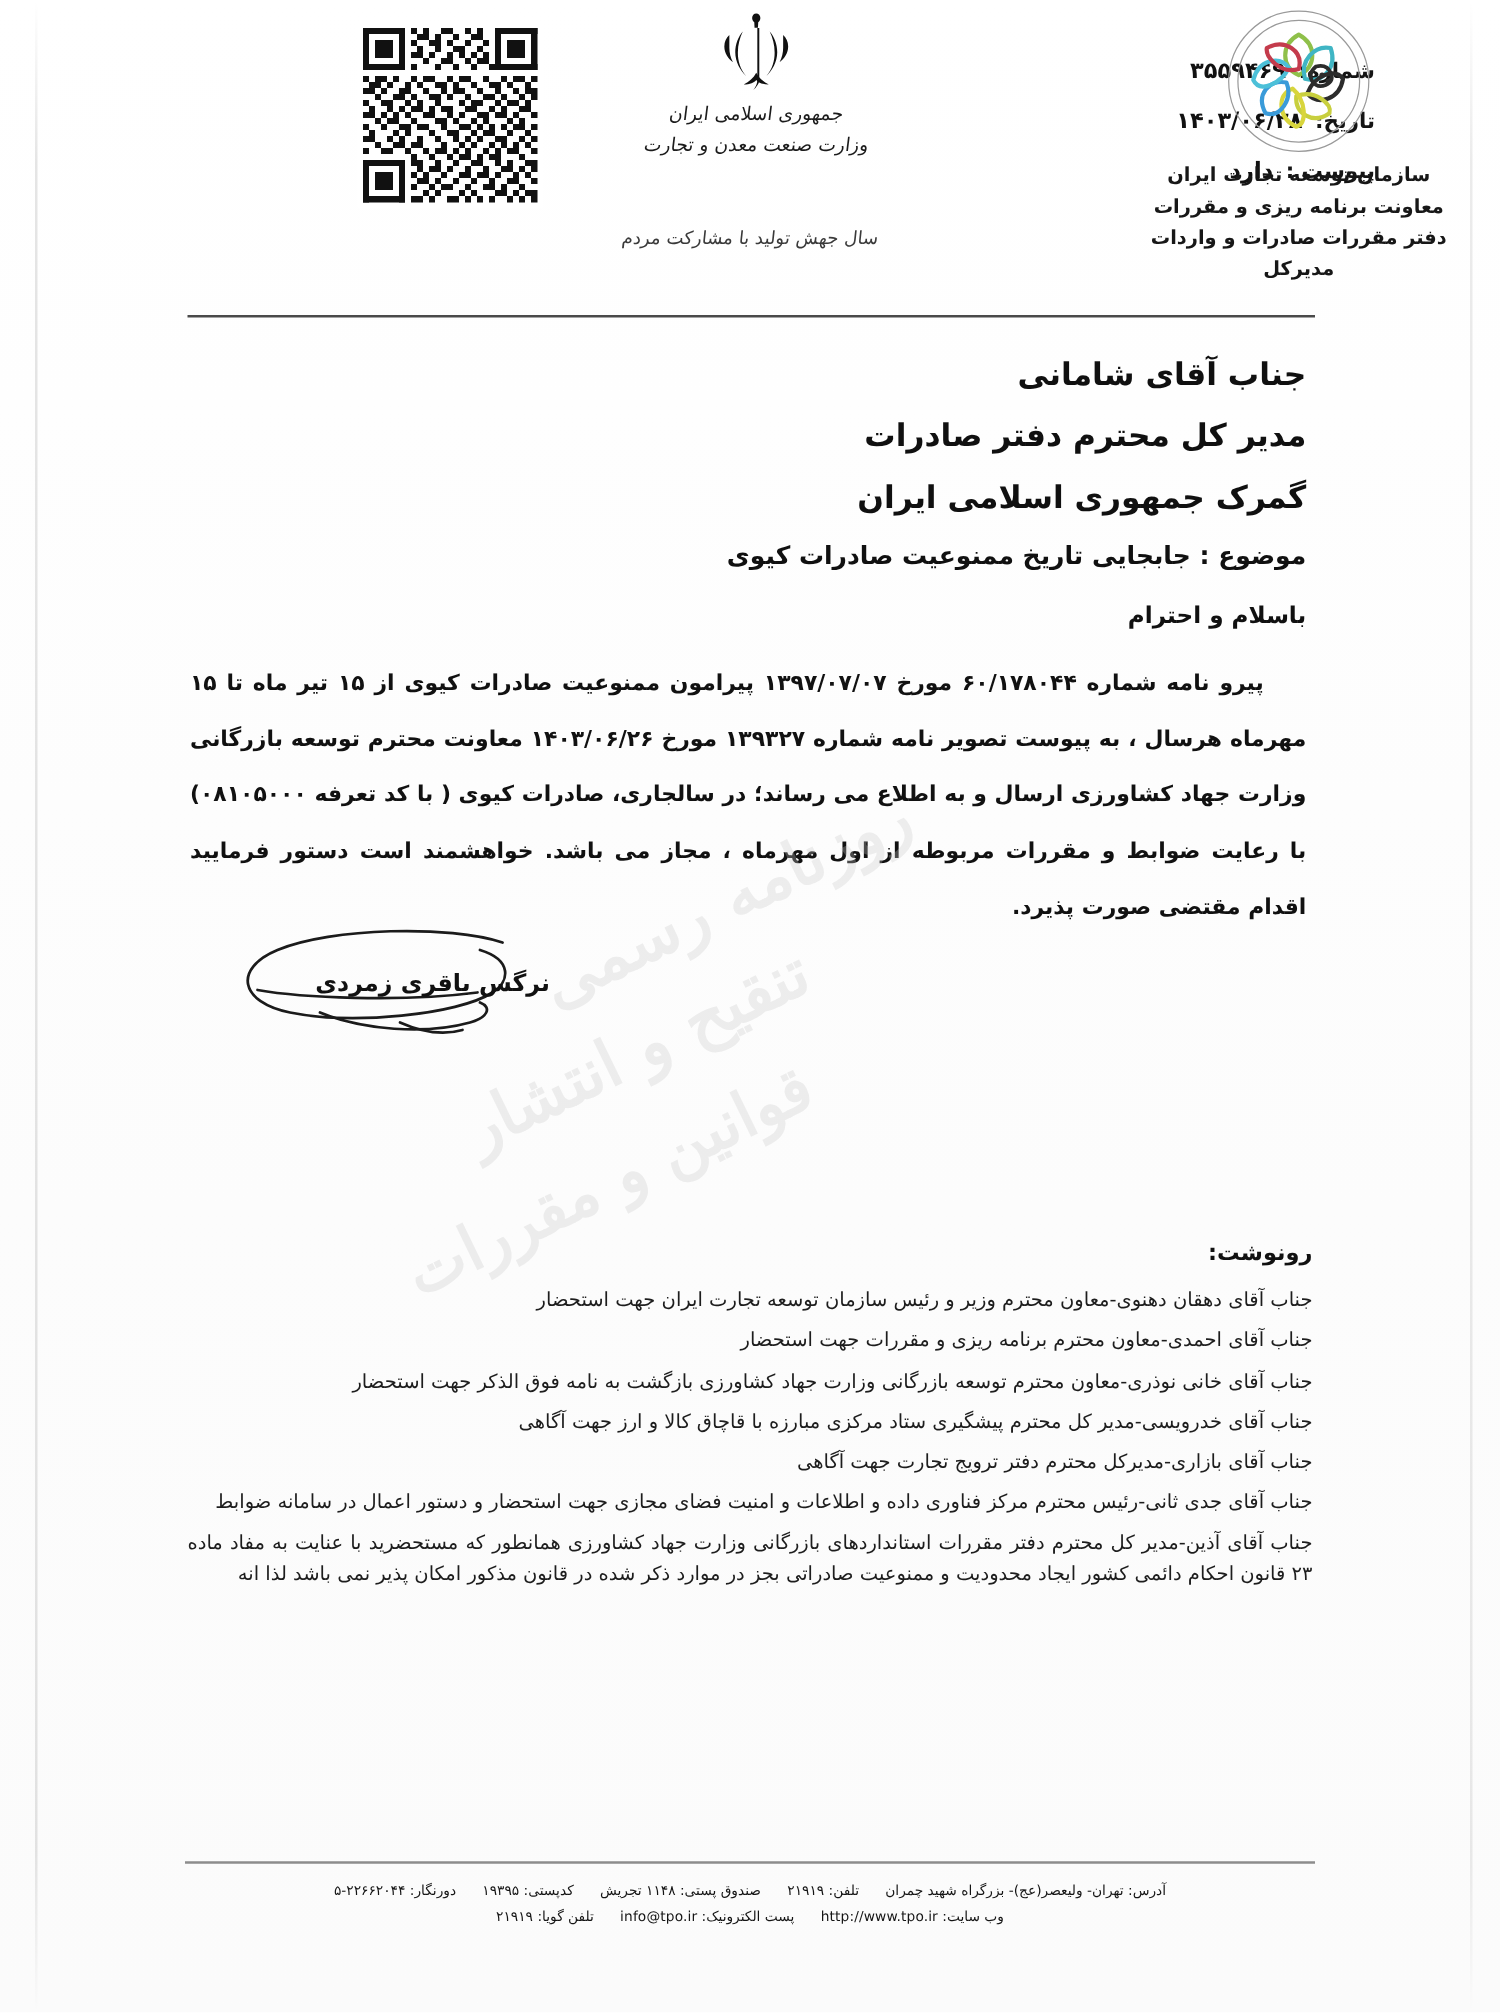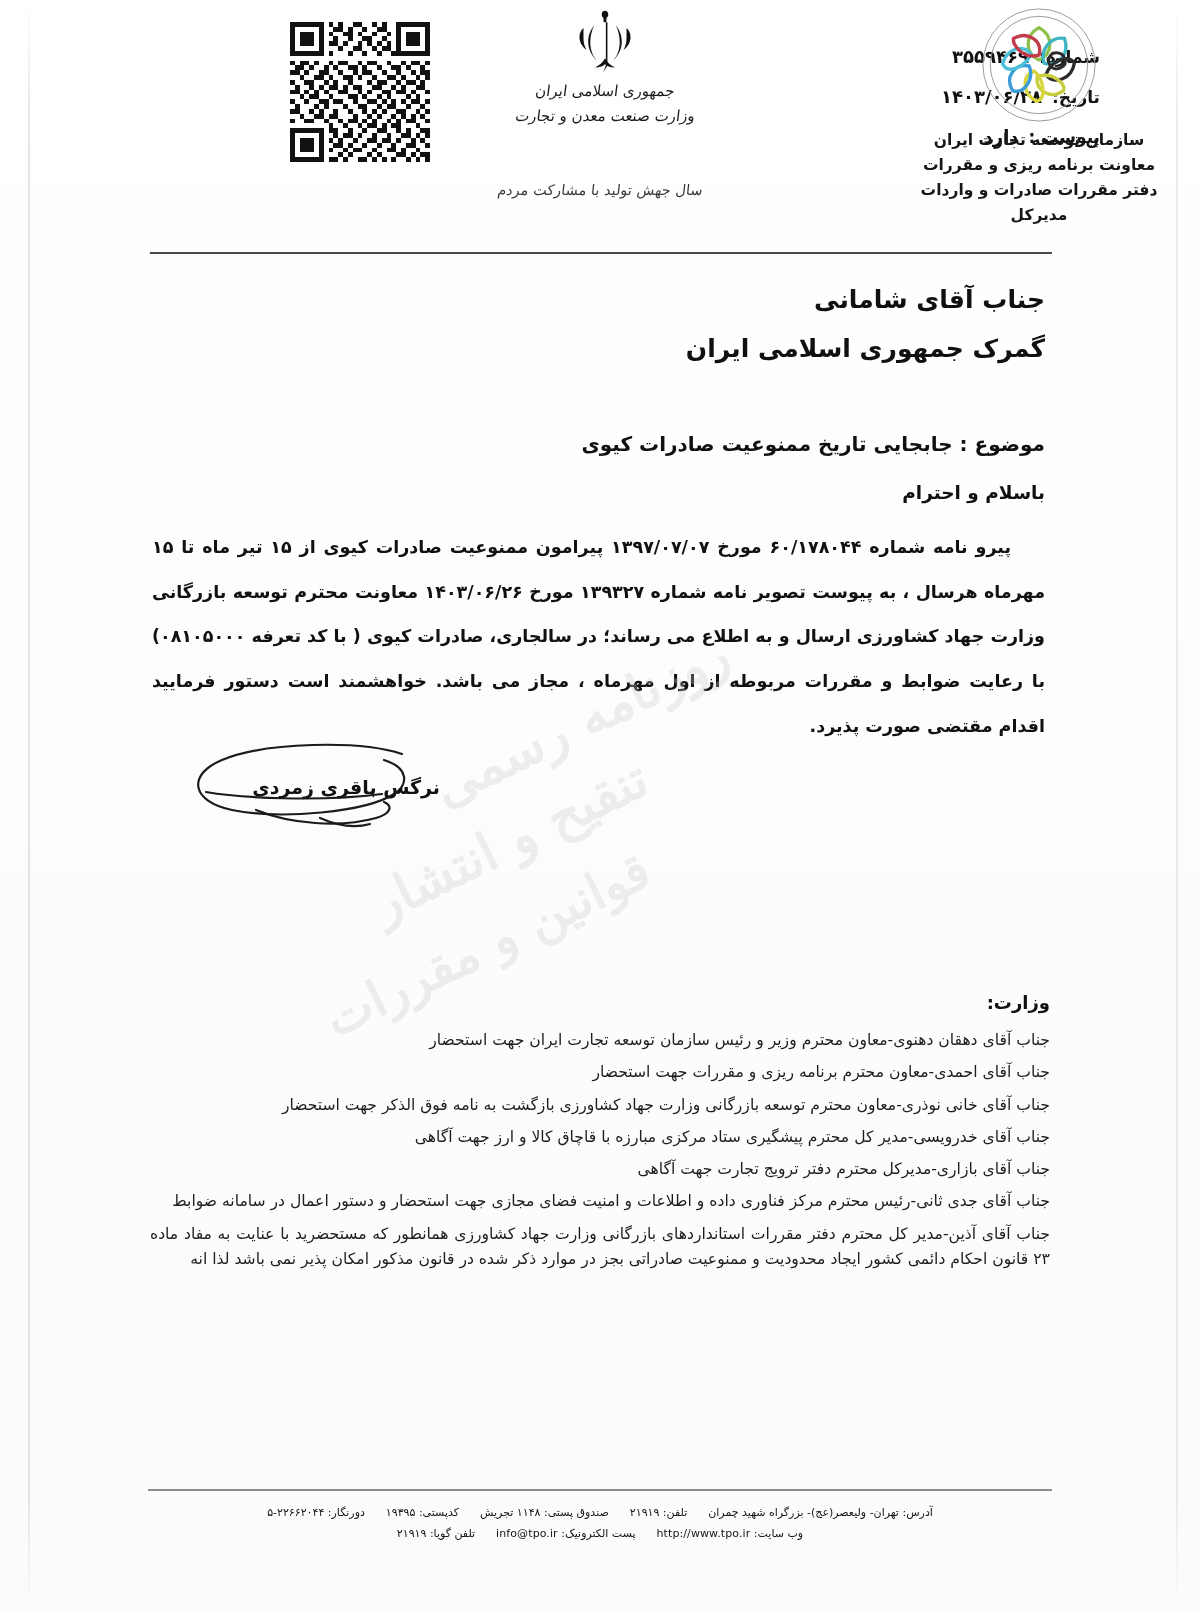--- a/index.html
+++ b/index.html
@@ -432,20 +432,21 @@
         <div class="org-line">دفتر مقررات صادرات و واردات</div>
         <div class="org-line">مدیرکل</div>
       </div>
     </div>
   </div>
 
   <div class="head-rule"></div>
 
   <div class="addressee">
     <div>جناب آقای شامانی</div>
+    <div>مدیر کل محترم دفتر صادرات</div>
     <div>گمرک جمهوری اسلامی ایران</div>
   </div>
 
   <div class="subject">موضوع : جابجایی تاریخ ممنوعیت صادرات کیوی</div>
   <div class="greeting">باسلام و احترام</div>
 
   <div class="body-text">پیرو نامه شماره ۶۰/۱۷۸۰۴۴ مورخ ۱۳۹۷/۰۷/۰۷ پیرامون ممنوعیت صادرات کیوی از ۱۵ تیر ماه تا ۱۵ مهرماه هرسال ، به پیوست تصویر نامه شماره ۱۳۹۳۲۷ مورخ ۱۴۰۳/۰۶/۲۶ معاونت محترم توسعه بازرگانی وزارت جهاد کشاورزی ارسال و به اطلاع می رساند؛ در سالجاری، صادرات کیوی ( با کد تعرفه ۰۸۱۰۵۰۰۰) با رعایت ضوابط و مقررات مربوطه از اول مهرماه ، مجاز می باشد. خواهشمند است دستور فرمایید اقدام مقتضی صورت پذیرد.</div>
 
   <div class="watermark">
     <div class="wm-t wm1">روزنامه رسمی</div>
@@ -458,21 +459,21 @@
       <g fill="none" stroke="#1b1b1b" stroke-width="2.2" stroke-linecap="round">
         <path d="M232 22 C190 8, 95 10, 52 28 C16 43, 22 70, 62 78 C112 88, 196 80, 224 62 C238 53, 240 36, 214 28"></path>
         <path d="M36 60 C70 66, 150 70, 212 62"></path>
         <path d="M86 78 C120 92, 170 96, 206 86 C220 82, 224 74, 214 70"></path>
         <path d="M150 86 C168 94, 186 96, 200 92"></path>
       </g>
     </svg>
     <div class="sign-name">نرگس باقری زمردی</div>
   </div>
 
-  <div class="cc-title">وزارت:</div>
+  <div class="cc-title">رونوشت:</div>
   <div class="cc-list">
     <div class="cc-item">جناب آقای دهقان دهنوی-معاون محترم وزیر و رئیس سازمان توسعه تجارت ایران جهت استحضار</div>
     <div class="cc-item">جناب آقای احمدی-معاون محترم برنامه ریزی و مقررات جهت استحضار</div>
     <div class="cc-item">جناب آقای خانی نوذری-معاون محترم توسعه بازرگانی وزارت جهاد کشاورزی  بازگشت به نامه فوق الذکر جهت استحضار</div>
     <div class="cc-item">جناب آقای خدرویسی-مدیر کل محترم پیشگیری ستاد مرکزی مبارزه با قاچاق کالا و ارز جهت آگاهی</div>
     <div class="cc-item">جناب آقای بازاری-مدیرکل محترم دفتر ترویج تجارت جهت آگاهی</div>
     <div class="cc-item">جناب آقای جدی ثانی-رئیس محترم مرکز فناوری داده و اطلاعات و امنیت فضای مجازی جهت استحضار و دستور اعمال در سامانه ضوابط</div>
     <div class="cc-item">جناب آقای آذین-مدیر کل محترم دفتر مقررات استانداردهای بازرگانی وزارت جهاد کشاورزی همانطور که مستحضرید با عنایت به مفاد ماده ۲۳ قانون احکام دائمی کشور ایجاد محدودیت و ممنوعیت صادراتی بجز در موارد ذکر شده در قانون مذکور امکان پذیر نمی باشد لذا انه</div>
   </div>
 

